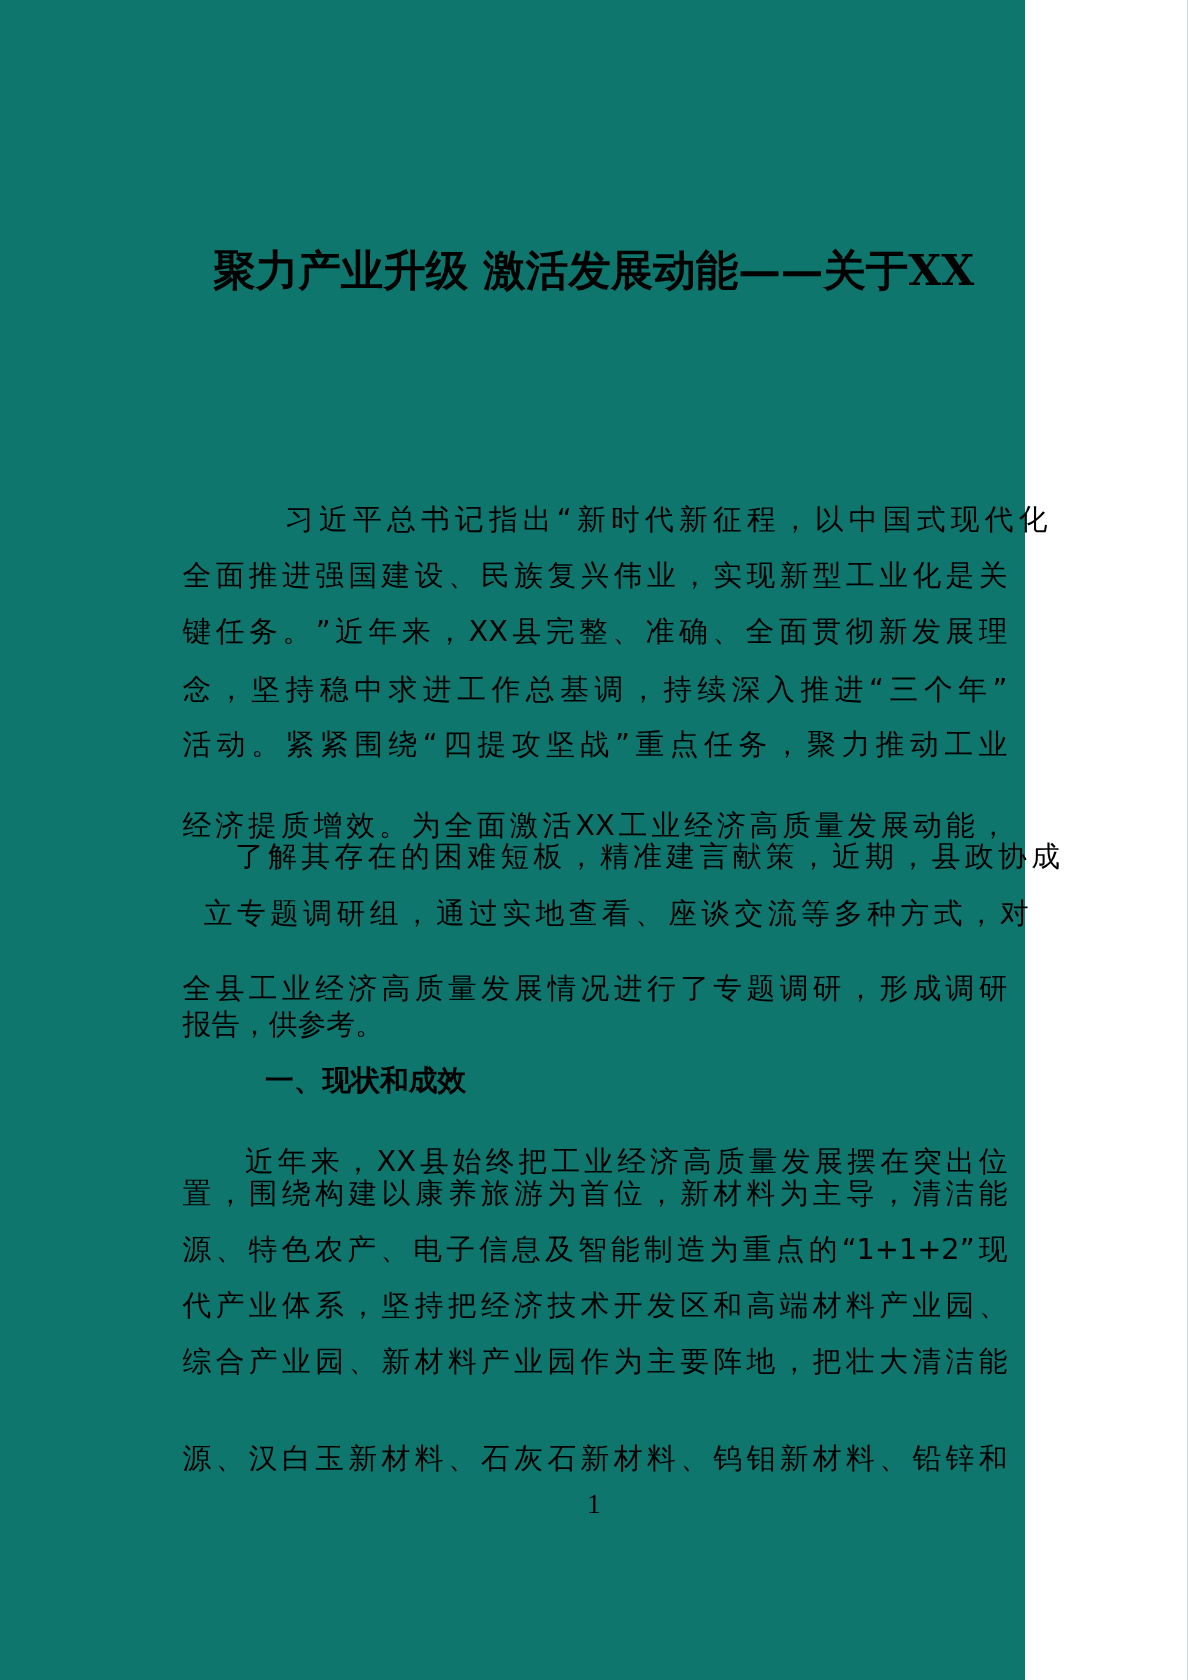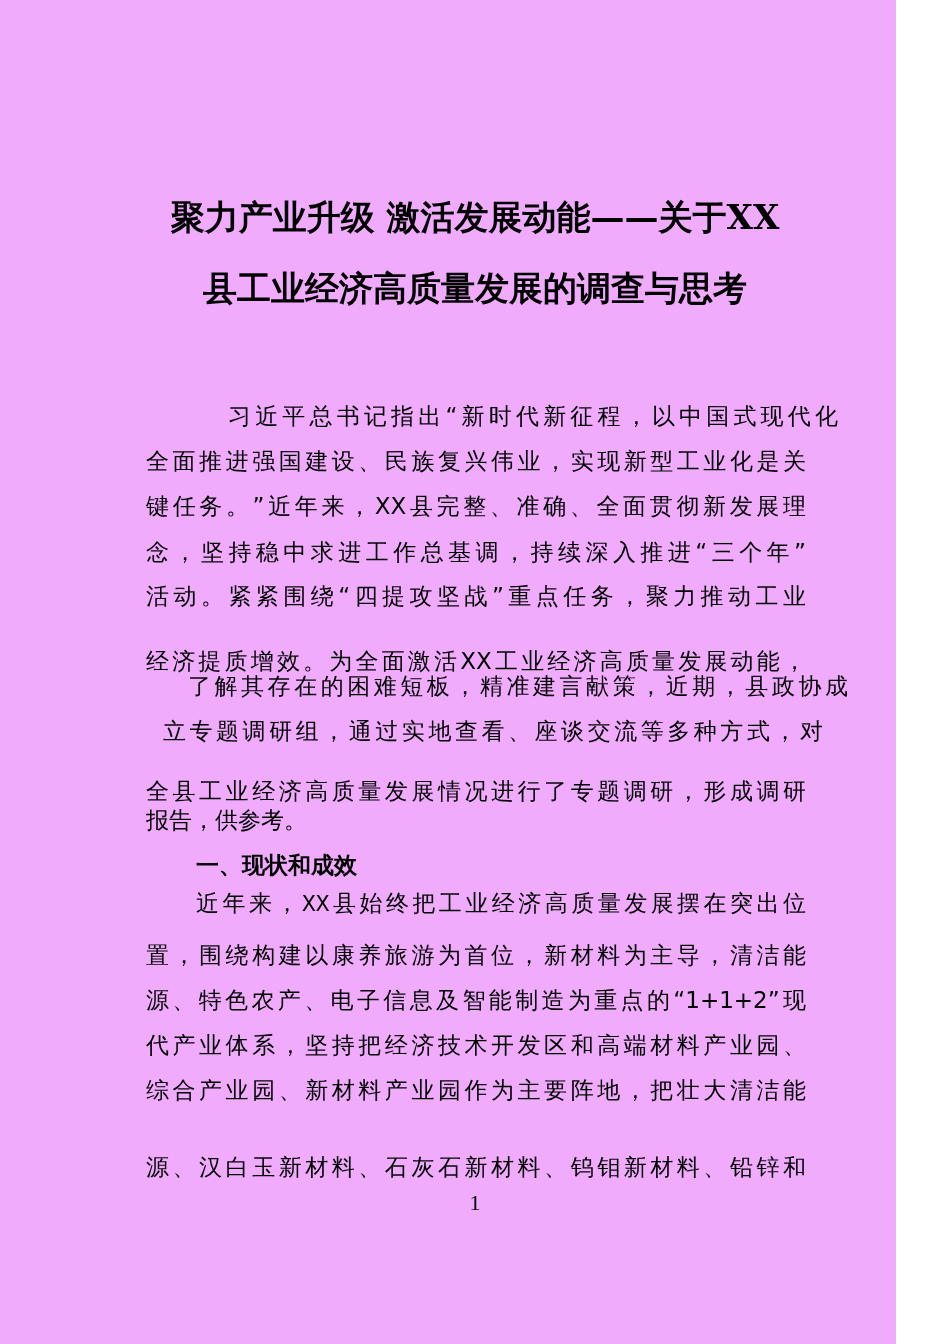--- a/index.html
+++ b/index.html
@@ -10,23 +10,23 @@
     body {
       width: 950px;
       height: 1344px;
       position: relative;
       overflow: hidden;
       color: #000000;
     }
     .page {
       position: absolute;
       left: 0; top: 0;
-      width: 896px;
+      width: 820px;
       height: 1344px;
-      background: #f0abfc;
+      background: #0f766e;
     }
     .title-line {
       position: absolute;
       left: 0;
       width: 950px;
       text-align: center;
       font-family: "DejaVu Serif", "Liberation Serif", serif;
       font-weight: bold;
       font-size: 34px;
       line-height: 40px;
@@ -70,39 +70,38 @@
       font-size: 22px;
       line-height: 26px;
     }
   </style>
 </head>
 <body>
 
 <div class="page">
 
   <div class="title-line" style="top:197px;">聚力产业升级 激活发展动能——关于XX</div>
-  <div class="title-line" style="top:268px;">县工业经济高质量发展的调查与思考</div>
 
   <div>
     <div class="body-line indent" style="top:401px;margin-left:32px;">习近平总书记指出“新时代新征程，以中国式现代化</div>
     <div class="body-line" style="top:446px;">全面推进强国建设、民族复兴伟业，实现新型工业化是关</div>
     <div class="body-line" style="top:491px;">键任务。”近年来，XX县完整、准确、全面贯彻新发展理</div>
     <div class="body-line" style="top:537px;">念，坚持稳中求进工作总基调，持续深入推进“三个年”</div>
     <div class="body-line" style="top:581px;">活动。紧紧围绕“四提攻坚战”重点任务，聚力推动工业</div>
     <div class="body-line" style="top:646px;">经济提质增效。为全面激活XX工业经济高质量发展动能，</div>
     <div class="body-line" style="top:671px;margin-left:42px;">了解其存在的困难短板，精准建言献策，近期，县政协成</div>
     <div class="body-line" style="top:716px;margin-left:17px;">立专题调研组，通过实地查看、座谈交流等多种方式，对</div>
     <div class="body-line" style="top:753px;margin-top:23px;">全县工业经济高质量发展情况进行了专题调研，形成调研</div>
     <div class="body-line last" style="top:805px;">报告，供参考。</div>
   </div>
 
-  <div class="heading-line" style="top:850px;">一、现状和成效</div>
+  <div class="heading-line" style="top:850px;margin-left:16px;">一、现状和成效</div>
 
   <div>
-    <div class="body-line indent" style="top:890px;font-family:Liberation Mono, monospace;">近年来，XX县始终把工业经济高质量发展摆在突出位</div>
+    <div class="body-line indent" style="top:915px;">近年来，XX县始终把工业经济高质量发展摆在突出位</div>
     <div class="body-line" style="top:940px;">置，围绕构建以康养旅游为首位，新材料为主导，清洁能</div>
     <div class="body-line" style="top:985px;">源、特色农产、电子信息及智能制造为重点的“1+1+2”现</div>
     <div class="body-line" style="top:1030px;">代产业体系，坚持把经济技术开发区和高端材料产业园、</div>
     <div class="body-line" style="top:1075px;">综合产业园、新材料产业园作为主要阵地，把壮大清洁能</div>
     <div class="body-line" style="top:1152px;">源、汉白玉新材料、石灰石新材料、钨钼新材料、铅锌和</div>
   </div>
 
   <div class="page-number">1</div>
 
 </div>

